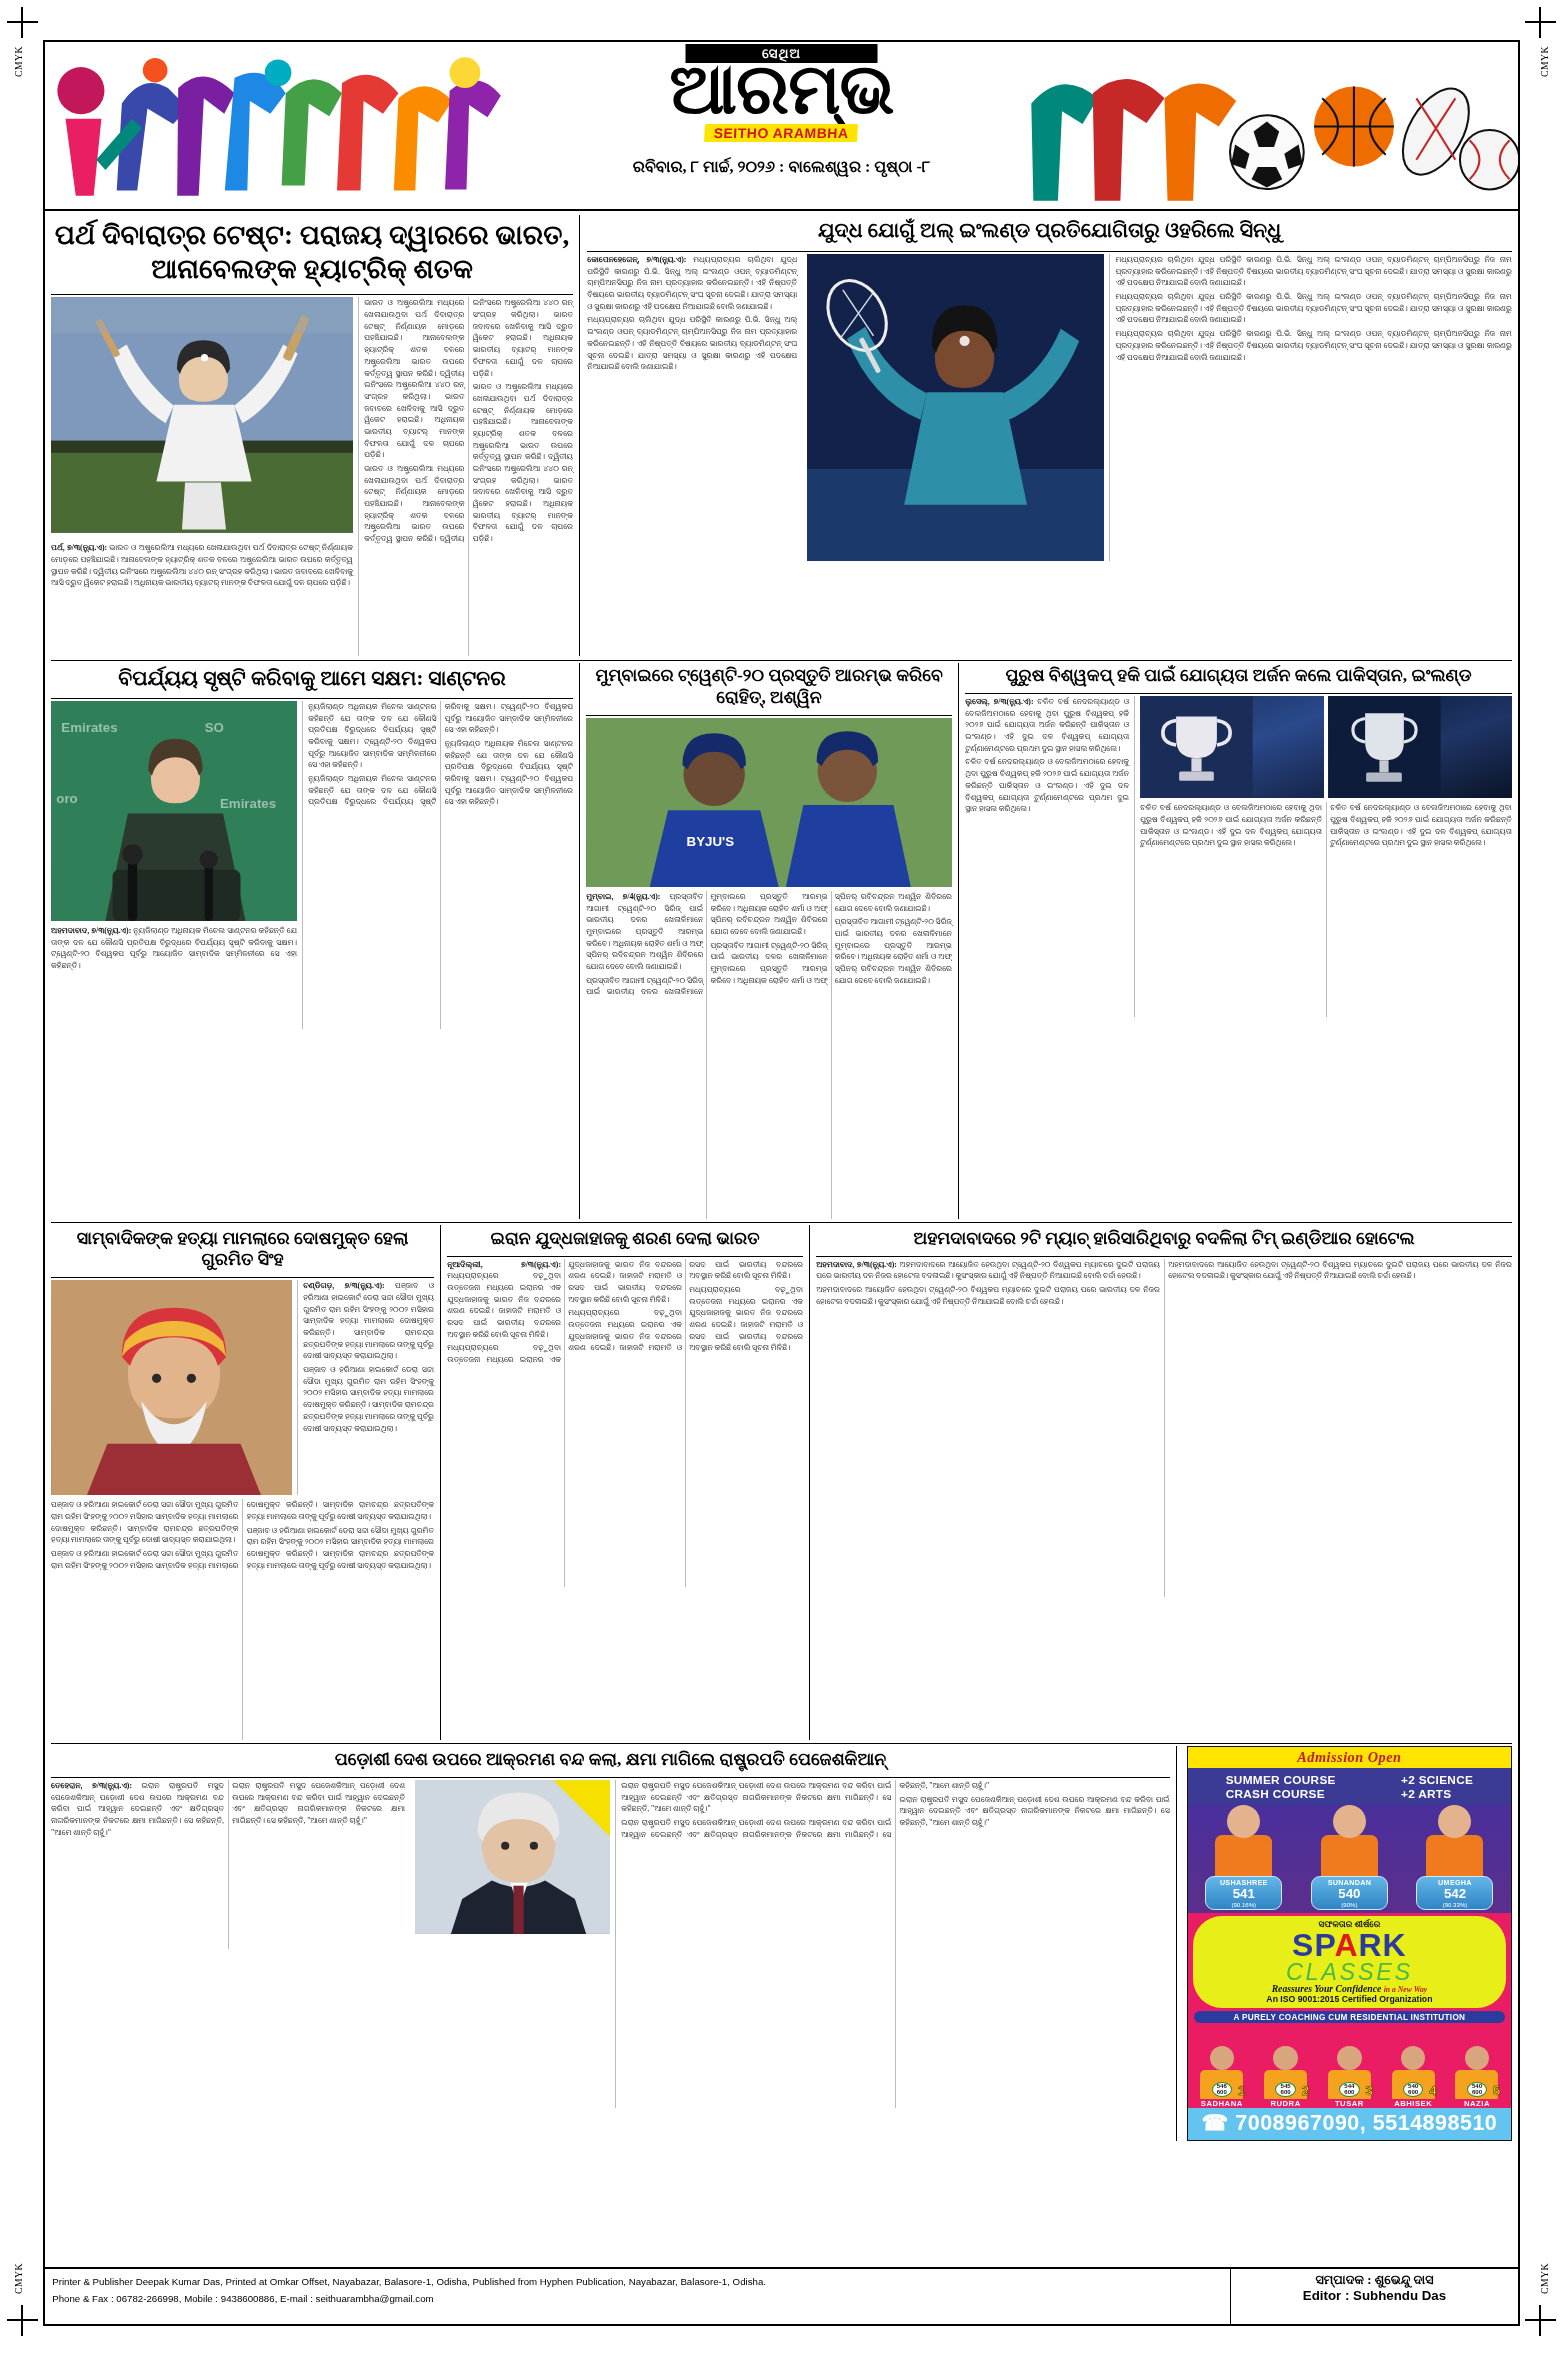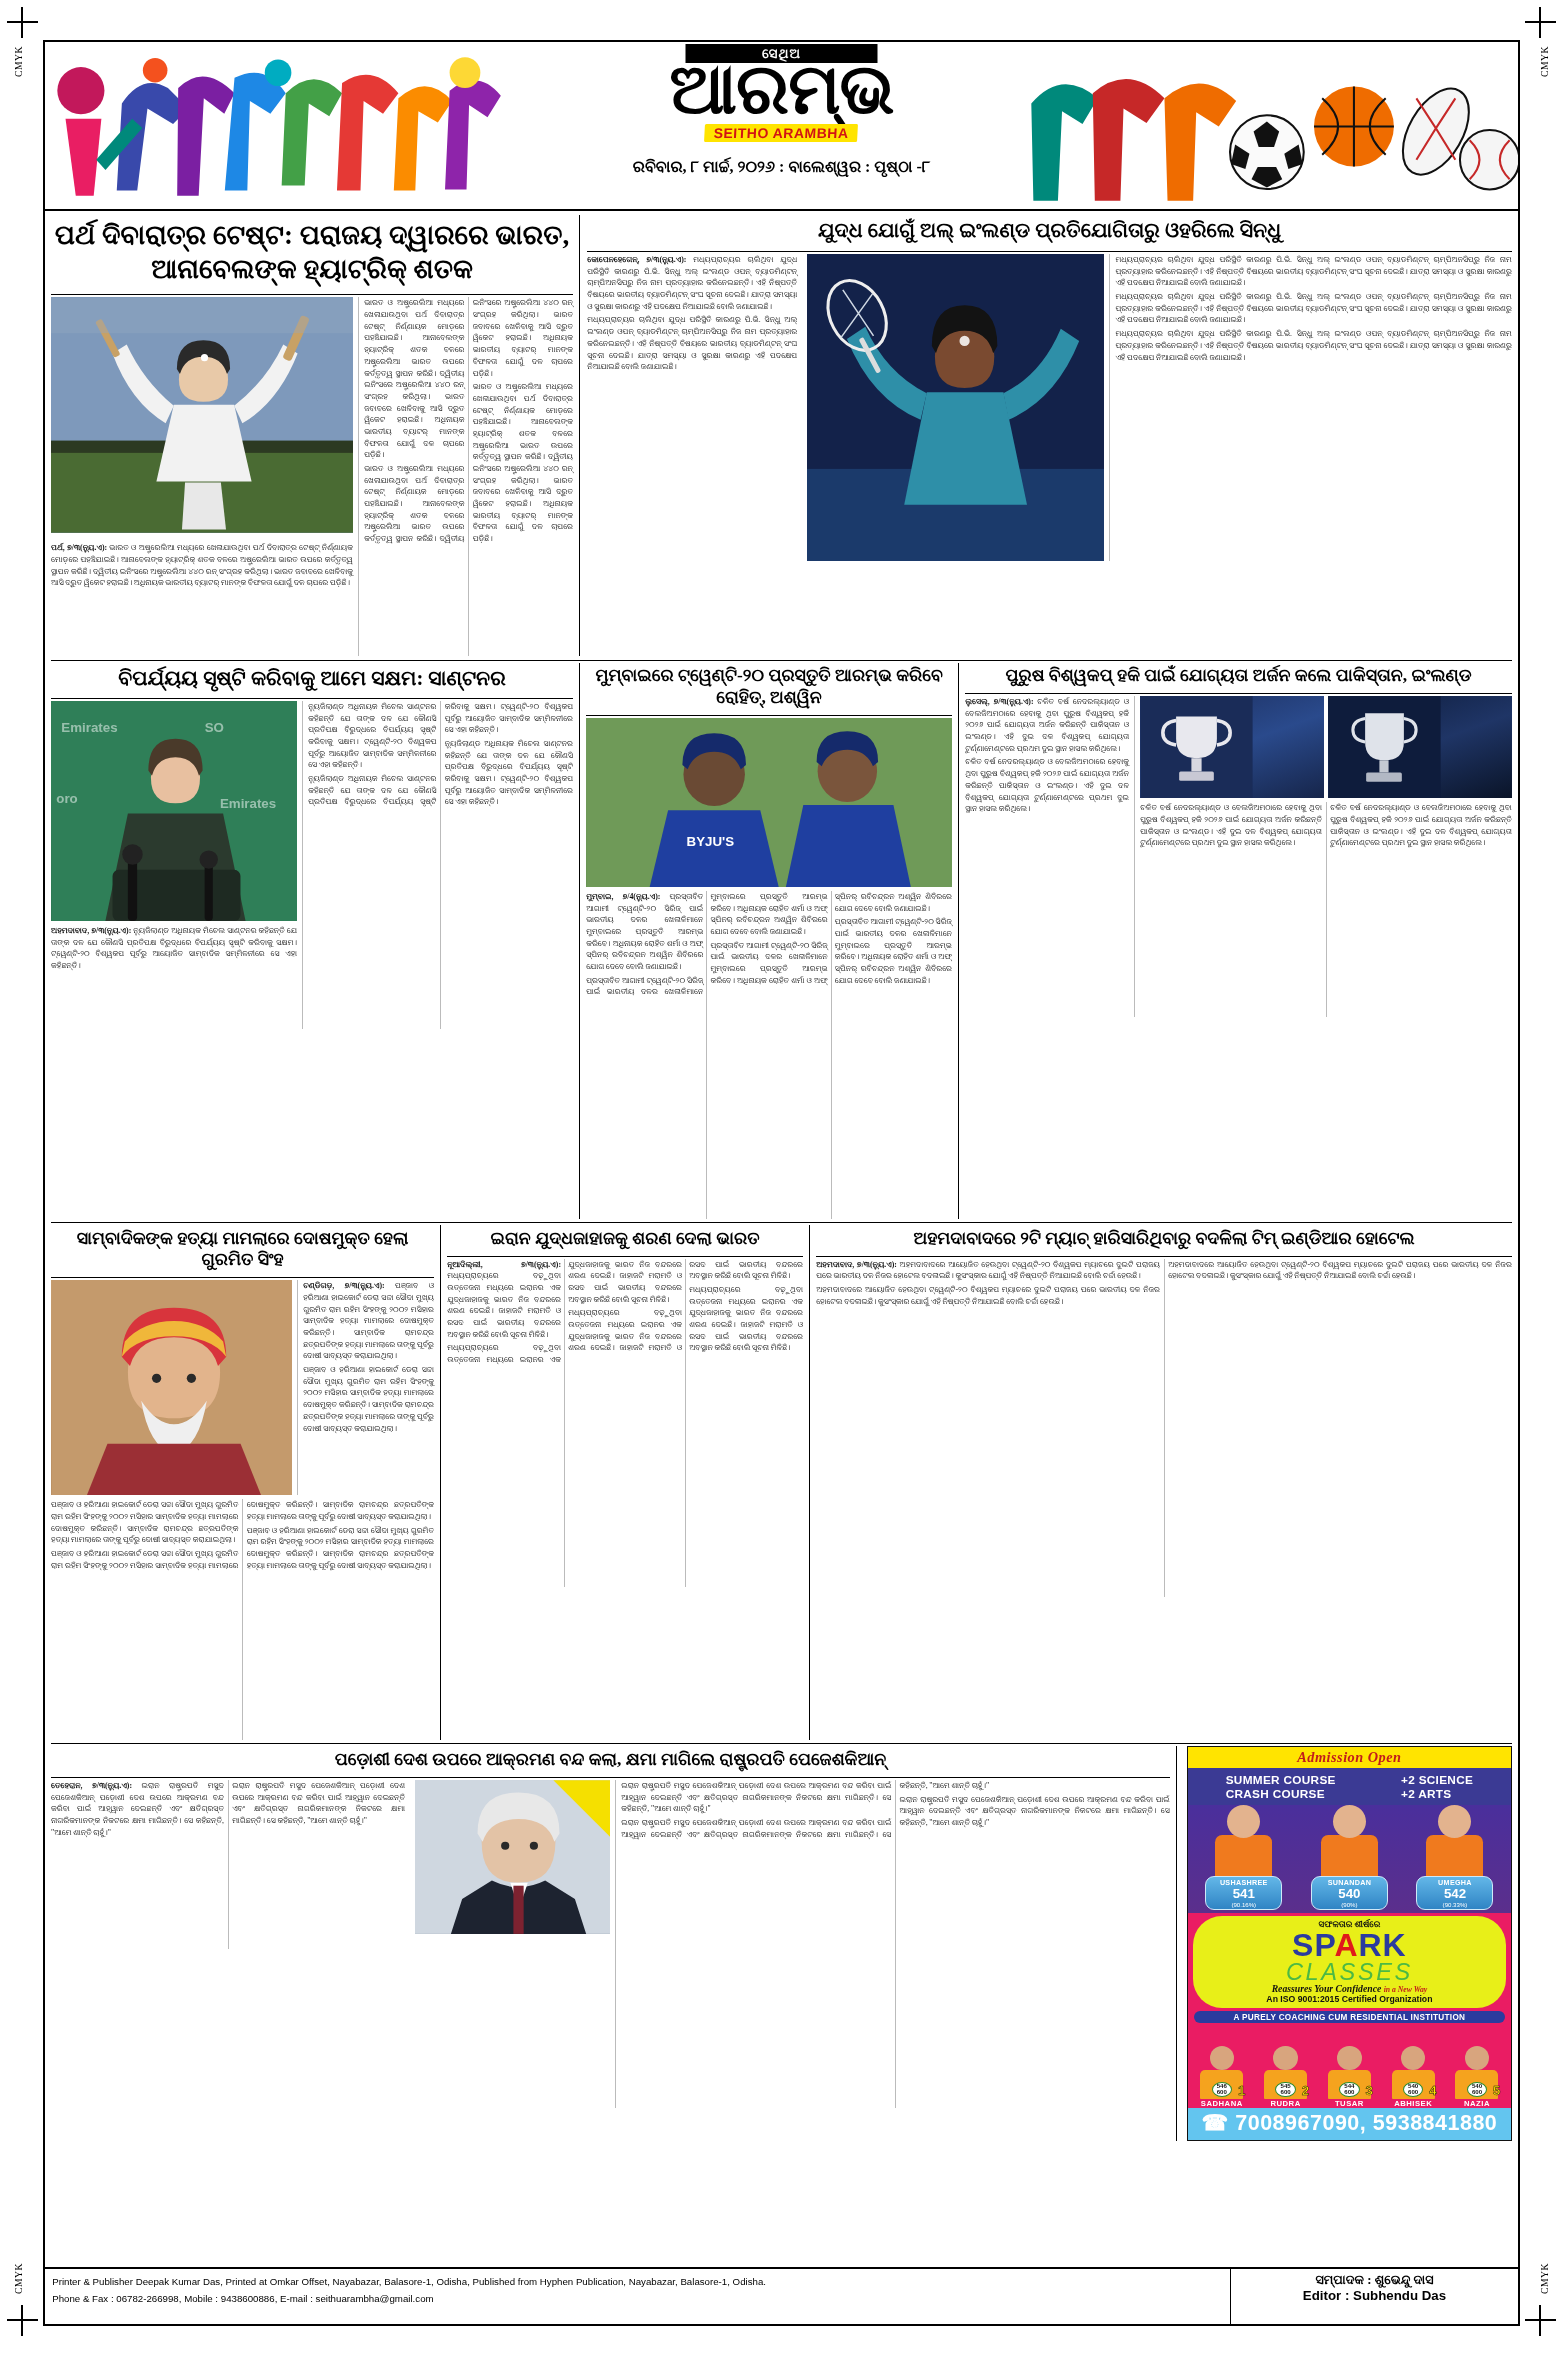--- a/index.html
+++ b/index.html
@@ -670,21 +670,21 @@
                   <span>600</span>
                 </span>
               </div>
               <div class="rank">5</div>
               <div class="nm2">NAZIA</div>
             </div>
           </div>
 
           <div class="ad-phone">
             <span>☎</span>
-            <span>7008967090, 5938841880</span>
+            <span>7008967090, 5514898510</span>
           </div>
         </div>
       </div>
     </div>
   </div>
 
   <div class="footer">
     <div class="footer-left">
       <div>Printer &amp; Publisher  Deepak Kumar Das, Printed at Omkar Offset, Nayabazar, Balasore-1, Odisha, Published from Hyphen Publication, Nayabazar, Balasore-1, Odisha.</div>
       <div>Phone &amp; Fax : 06782-266998, Mobile : 9438600886,  E-mail : seithuarambha@gmail.com</div>

